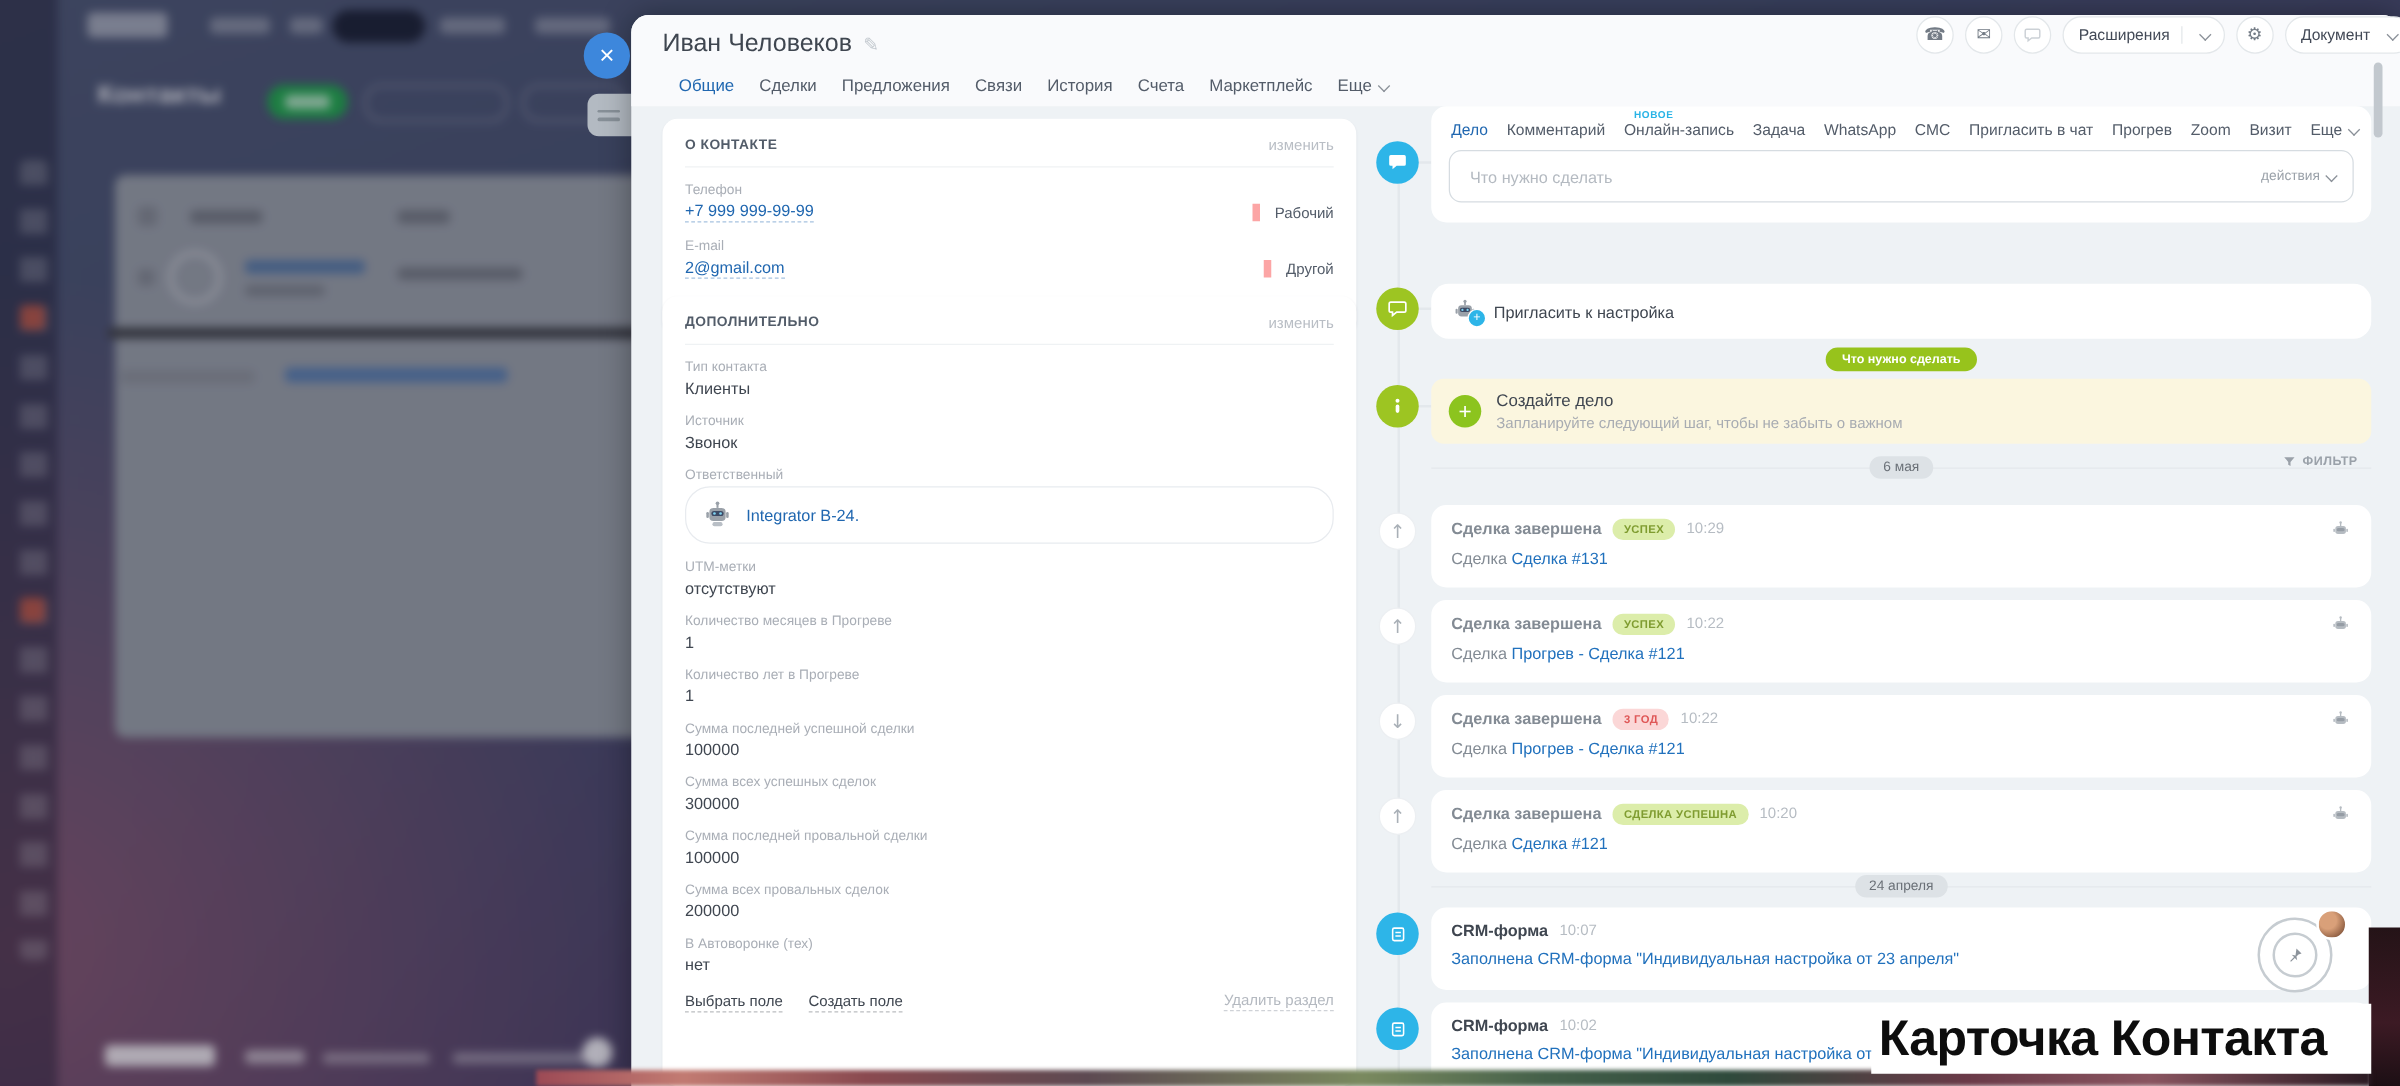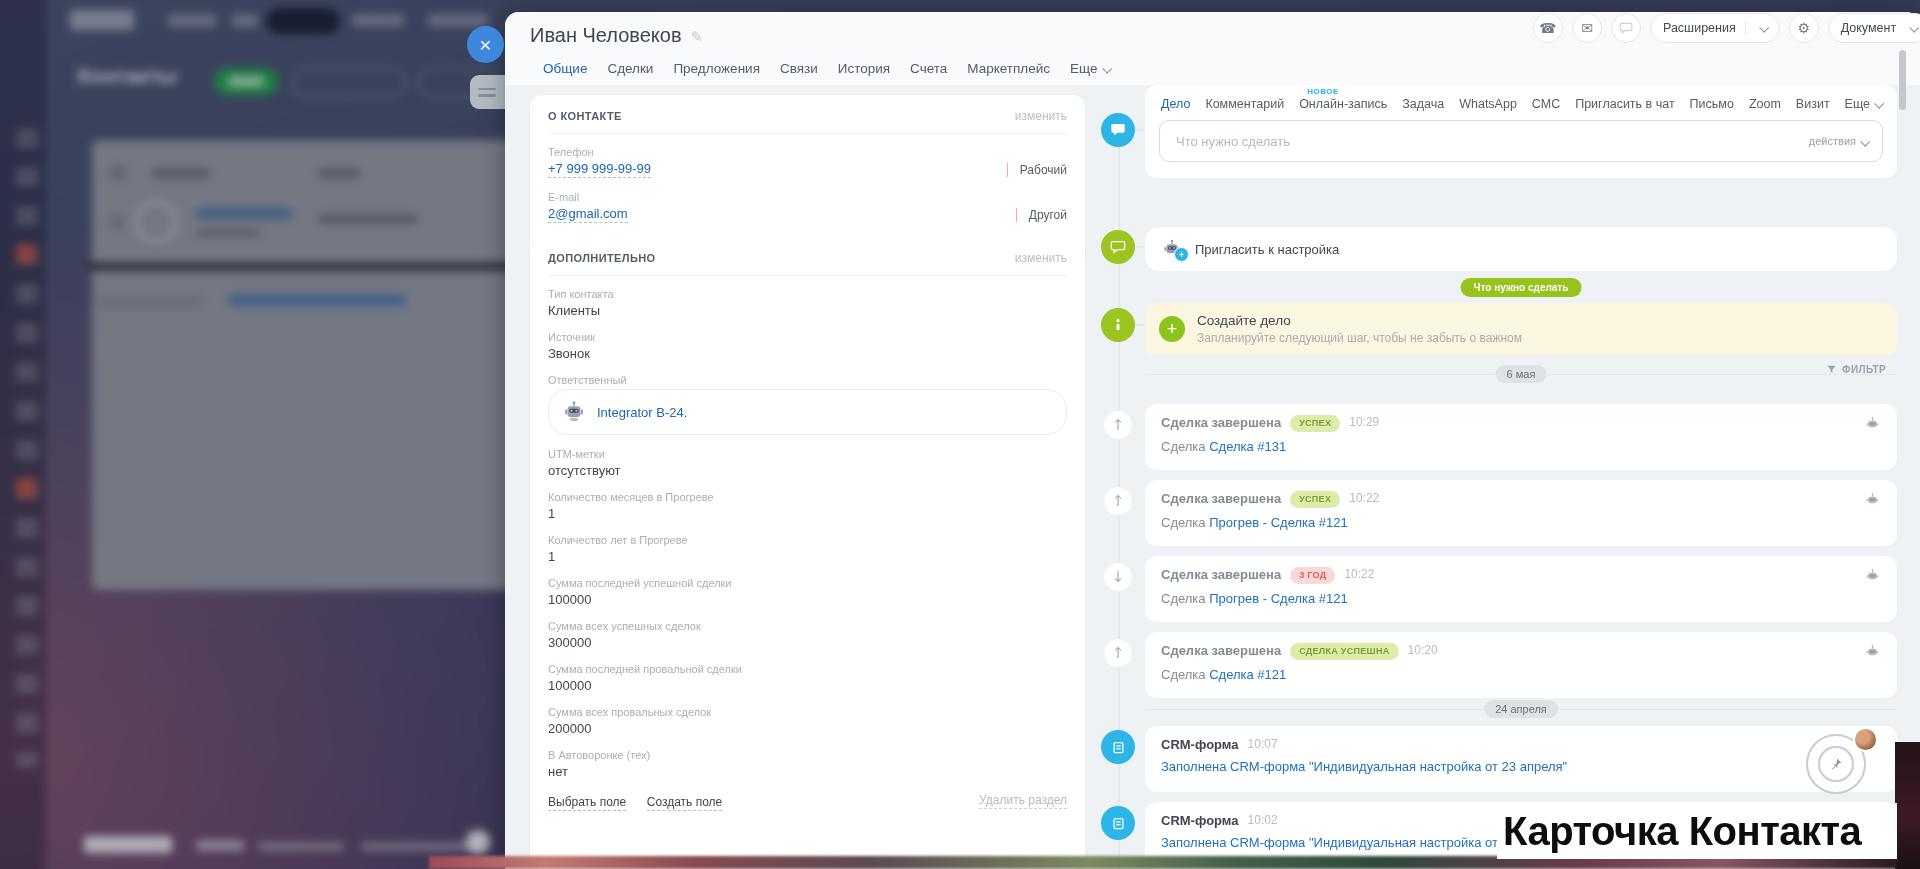--- a/index.html
+++ b/index.html
@@ -48,21 +48,21 @@
   .card{position:absolute;left:530px;width:555px;background:#fff;border-radius:12px;
         box-shadow:0 1px 2px rgba(50,60,80,.05);box-sizing:border-box;padding:14px 18px;z-index:5}
   .sechead{display:flex;justify-content:space-between;align-items:center}
   .sectitle{font-size:11px;font-weight:bold;letter-spacing:.4px;color:#525c69}
   .editlink{font-size:12px;color:#b9bec5}
   .carddiv{border-top:1px solid #eff2f4;margin:10px 0 12px}
   .flabel{font-size:11px;color:#a9aeb6;margin-bottom:3px}
   .fval{font-size:13px;color:#3f4650;margin-bottom:13px}
   .frow{display:flex;align-items:center;justify-content:space-between;margin-bottom:13px}
   .bluelink{color:#2067b0;border-bottom:1px dashed rgba(32,103,176,.4);padding-bottom:1px;font-size:13px}
-  .ftype{font-size:12px;color:#535c69;border-left:1px solid #fca5a5;padding-left:12px}
+  .ftype{font-size:12px;color:#535c69;border-left:6px solid #fca5a5;padding-left:12px}
   .linksrow{display:flex;justify-content:space-between;align-items:center;margin-top:4px}
   .darklink{font-size:12px;color:#3f4650;border-bottom:1px dashed rgba(60,65,75,.35);padding-bottom:1px;margin-right:16px}
   .greylink{font-size:12px;color:#b4b9c0;border-bottom:1px dashed rgba(160,165,175,.5);padding-bottom:1px}
   .userbox{border:1px solid #e8ebef;border-radius:20px;padding:9px 12px;display:flex;align-items:center;gap:10px;margin-bottom:13px}
   .username{font-size:13px;color:#2067b0}
   
   .tl-line{position:absolute;left:1118px;top:147px;width:2px;height:722px;background:#e3e8ec;z-index:4}
   .stub{position:absolute;width:12px;height:2px;background:#e3e8ec;z-index:4}
   .railic{position:absolute;left:1101px;width:34px;height:34px;border-radius:50%;display:flex;align-items:center;justify-content:center;z-index:5}
   .railic.blue{background:#2db5e8}.railic.green{background:#9dc522}
@@ -337,21 +337,21 @@
       <span class="ttab active">Дело</span>
       <span class="ttab">Комментарий</span>
       <span class="ttab">
         <span class="novoe">НОВОЕ</span>
         <span>Онлайн-запись</span>
       </span>
       <span class="ttab">Задача</span>
       <span class="ttab">WhatsApp</span>
       <span class="ttab">СМС</span>
       <span class="ttab">Пригласить в чат</span>
-      <span class="ttab">Письмо</span>
+      <span class="ttab">Прогрев</span>
       <span class="ttab">Zoom</span>
       <span class="ttab">Визит</span>
       <span class="ttab"><span>Еще</span><span class="chev"></span></span>
     </div>
     <div class="todo">
       <input type="text" placeholder="Что нужно сделать" style="">
       <span class="actions"><span>действия</span><span class="chev"></span></span>
     </div>
   </div>
 

